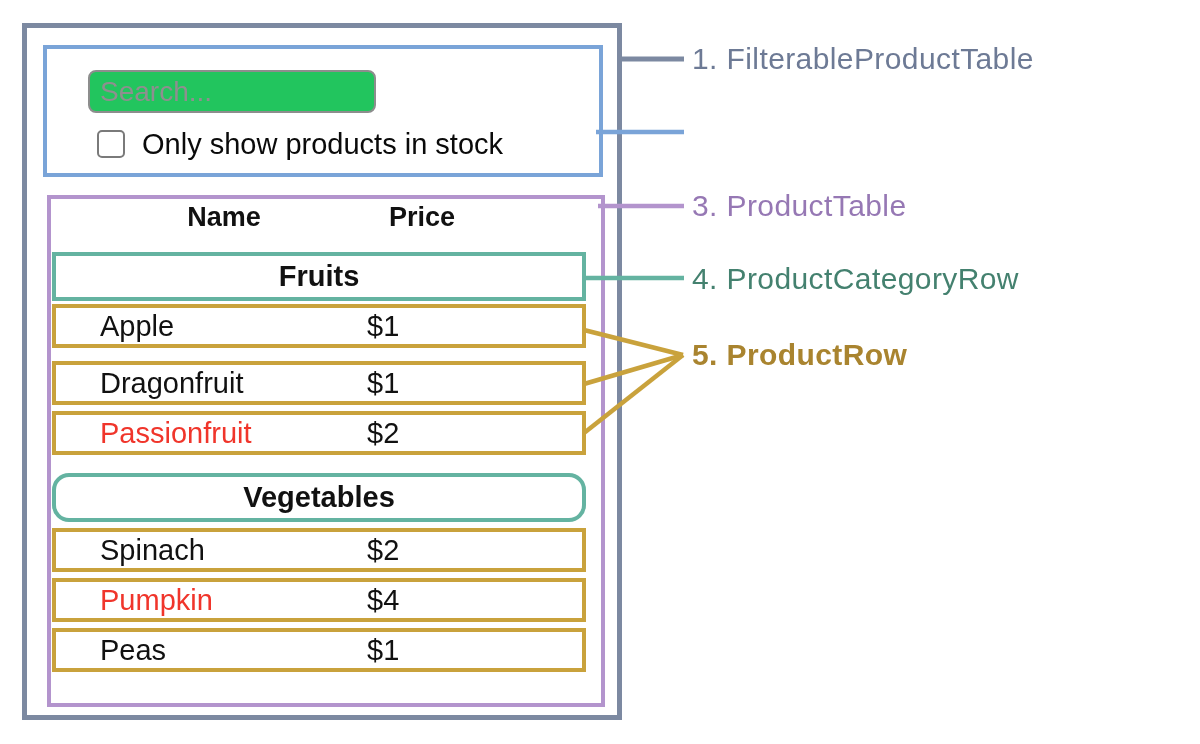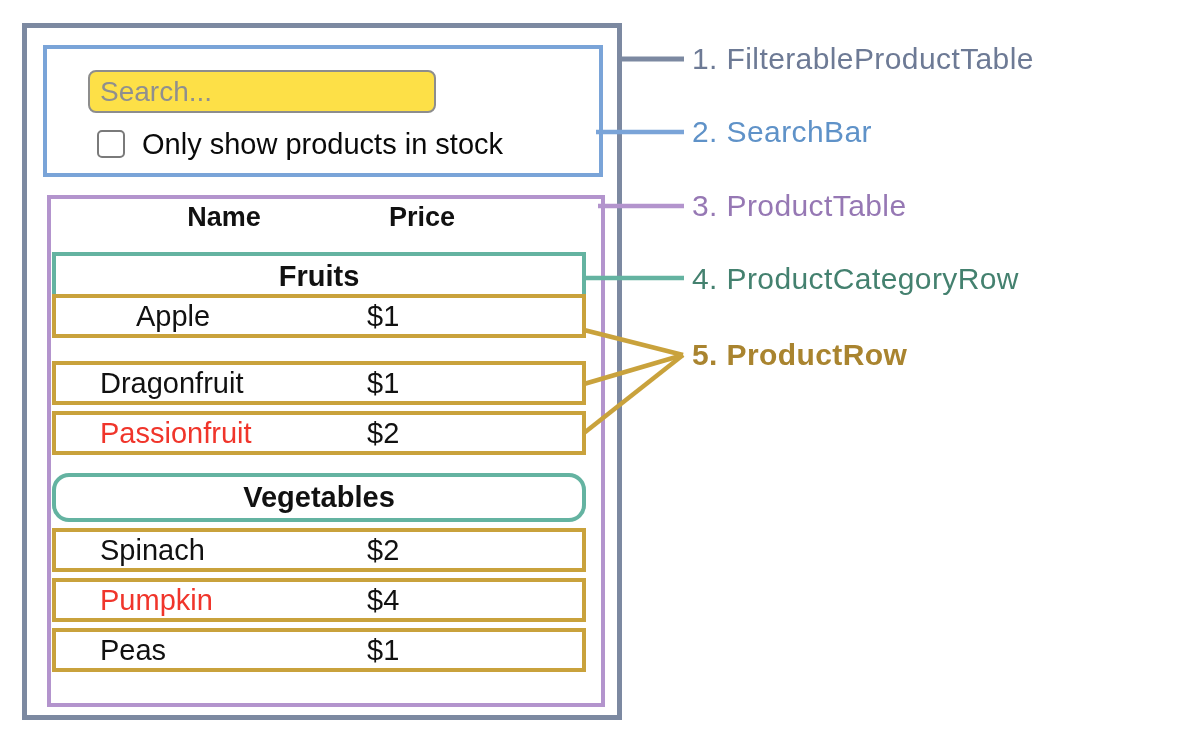--- a/index.html
+++ b/index.html
@@ -17,23 +17,23 @@
   }
   html,body{margin:0;padding:0;background:#ffffff;}
   .stage{
     position:relative;width:1200px;height:744px;background:#ffffff;overflow:hidden;
     font-family:"Liberation Sans","DejaVu Sans",sans-serif;color:#111;
   }
   .box{position:absolute;box-sizing:border-box;background:#fff;}
   .outer{left:22px;top:23px;width:600px;height:697px;border:5px solid var(--filterable-product-table);}
   .searchbar{left:38px;top:40px;width:560px;height:132px;border:4px solid var(--search-bar);}
   .search-input{
-    position:absolute;left:88px;top:70px;width:348px;height:43px;box-sizing:border-box;
+    position:absolute;left:88px;top:70px;width:288px;height:43px;box-sizing:border-box;
     border:2px solid #8d8d8d;border-radius:8px;font-family:inherit;font-size:28px;color:#333;
-    padding:17px 10px;outline:none;background:#fde047;
+    padding:17px 10px;outline:none;background:#22c55e;
   }
   .search-input::placeholder{color:#8f8f8f;opacity:1;}
   .checkbox-row{position:absolute;left:97px;top:129px;display:flex;align-items:center;}
   .checkbox{width:24px;height:24px;border:2px solid #7a7a7a;border-radius:5px;background:#fff;flex:0 0 auto;}
   .checkbox-label{margin-left:17px;font-size:29px;line-height:30px;color:#0a0a0a;white-space:nowrap;}
   .producttable{left:42px;top:190px;width:558px;height:512px;border:4px solid var(--product-table);}
   .thead{position:absolute;left:52px;top:196px;width:534px;height:42px;}
   .thead span{position:absolute;top:0;transform:translateX(-50%);font-weight:bold;font-size:27px;line-height:42px;white-space:nowrap;}
   .th-name{left:172px;}
   .th-price{left:370px;}
@@ -41,21 +41,21 @@
     left:52px;width:534px;height:49px;border:4px solid var(--product-category-row);
     display:flex;align-items:center;justify-content:center;
     font-weight:bold;font-size:29px;white-space:nowrap;
   }
   .cat-fruits{top:252px;}
   .cat-vegetables{top:473px;border-radius:17px;}
   .productrow{
     left:52px;width:534px;height:44px;border:4px solid var(--product-row);
     display:flex;align-items:center;font-size:29px;white-space:nowrap;
   }
-  .row-apple{top:294px;padding-left:36px;}
+  .row-apple{top:304px;}
   .row-dragonfruit{top:361px;}
   .row-passionfruit{top:411px;}
   .row-spinach{top:528px;}
   .row-pumpkin{top:578px;}
   .row-peas{top:628px;}
   .cell-name{padding-left:44px;}
   .cell-price{position:absolute;left:311px;}
   .red-text{color:var(--out-of-stock-text);}
   .legend-label{
     position:absolute;left:692px;transform:translateY(-50%);
@@ -134,18 +134,17 @@
     <line class="ln-gray" x1="620" y1="59" x2="684" y2="59"></line>
     <line class="ln-blue" x1="596" y1="132" x2="684" y2="132"></line>
     <line class="ln-purple" x1="598" y1="206" x2="684" y2="206"></line>
     <line class="ln-teal" x1="584" y1="278" x2="684" y2="278"></line>
     <line class="ln-gold" x1="584" y1="330" x2="683" y2="355"></line>
     <line class="ln-gold" x1="584" y1="384" x2="683" y2="355"></line>
     <line class="ln-gold" x1="584" y1="433" x2="683" y2="355"></line>
   </svg>
 
   <div class="legend-label legend-1">1. FilterableProductTable</div>
-  <div class="legend-label legend-2">2. SearchBar</div>
   <div class="legend-label legend-3">3. ProductTable</div>
   <div class="legend-label legend-4">4. ProductCategoryRow</div>
   <div class="legend-label legend-5">5. ProductRow</div>
 
 </div>
 
 </body></html>

